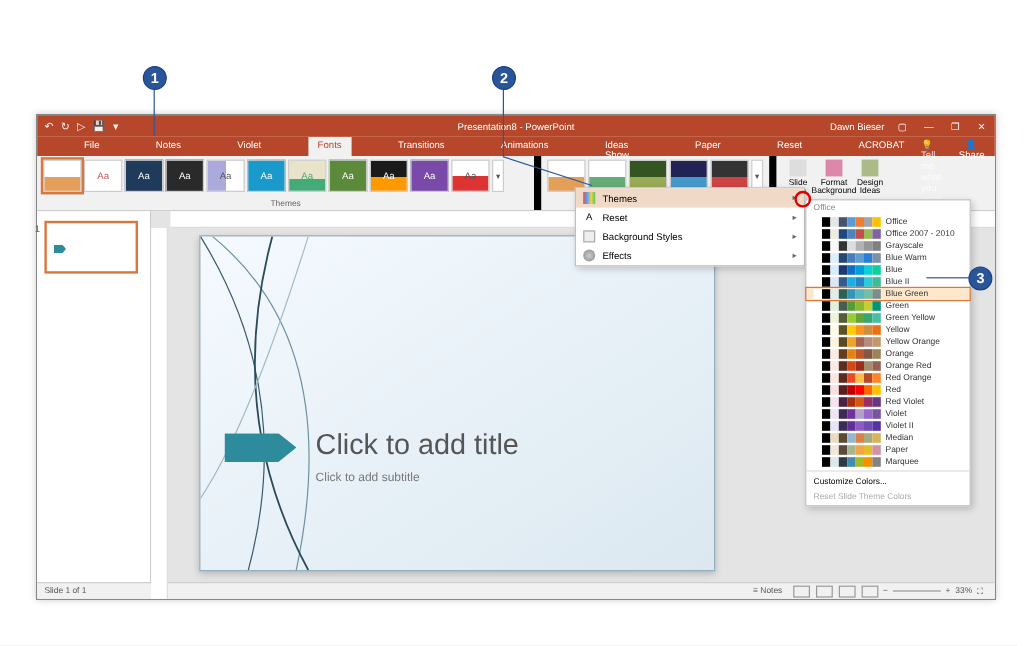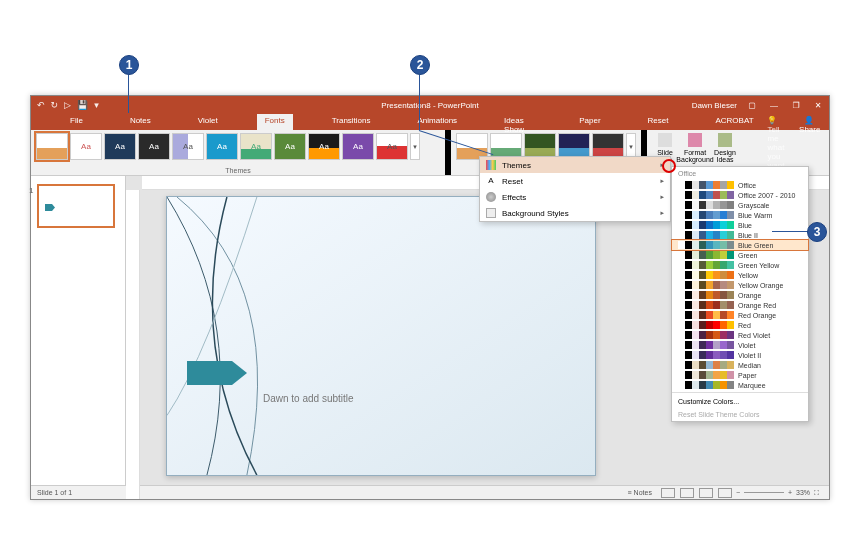--- a/index.html
+++ b/index.html
@@ -187,21 +187,22 @@
       <div class="ruler-h"></div>
       <div class="ruler-v"></div>
       <div class="canvas">
         <svg class="lines" viewBox="0 0 150 280" preserveAspectRatio="none">
           <path d="M0 0 Q 80 130 40 280" stroke="#3a5a6a" fill="none" stroke-width="1"></path>
           <path d="M10 0 Q 120 90 80 280" stroke="#7090a0" fill="none" stroke-width="1"></path>
           <path d="M60 0 Q 20 150 90 280" stroke="#2a4a5a" fill="none" stroke-width="1.5"></path>
           <path d="M90 0 Q 40 160 0 220" stroke="#a0bac5" fill="none" stroke-width="1"></path>
         </svg>
         <div class="arrow"></div>
-        <div class="subtitle-ph">Dawn to add subtitle</div>
+        <div class="title-ph">Click to add title</div>
+        <div class="subtitle-ph">Click to add subtitle</div>
       </div>
     </div>
   </div>
 
   <div class="statusbar">
     <span>Slide 1 of 1</span>
     <span></span>
     <span class="sp"></span>
     <span>≡ <span>Notes</span></span>
     <span class="view-btn"></span>
@@ -220,27 +221,27 @@
       <span class="ico" style="background:linear-gradient(90deg,#f44,#4af,#fc4,#4c6);"></span>
       <span>Themes</span>
         <span class="arrow-r">▸</span>
     </div>
     <div class="dd-item">
       <span class="ico" style="font-size:8px;text-align:center;">A</span>
       <span>Reset</span>
         <span class="arrow-r">▸</span>
     </div>
     <div class="dd-item">
+      <span class="ico" style="background:#eee;border:1px solid #aaa;"></span>
+      <span>Background Styles</span>
+        <span class="arrow-r">▸</span>
+    </div>
+    <div class="dd-item">
       <span class="ico" style="background:radial-gradient(#ccc,#888);border-radius:50%;"></span>
       <span>Effects</span>
-        <span class="arrow-r">▸</span>
-    </div>
-    <div class="dd-item">
-      <span class="ico" style="background:#eee;border:1px solid #aaa;"></span>
-      <span>Background Styles</span>
         <span class="arrow-r">▸</span>
     </div>
   </div>
 
   <div class="dropdown colors-dd">
     <div class="colors-header">Office</div>
     <div id="color-schemes">
         <div class="color-scheme">
           <div class="swatch-row">
             <span style="background: rgb(255, 255, 255);"></span>

